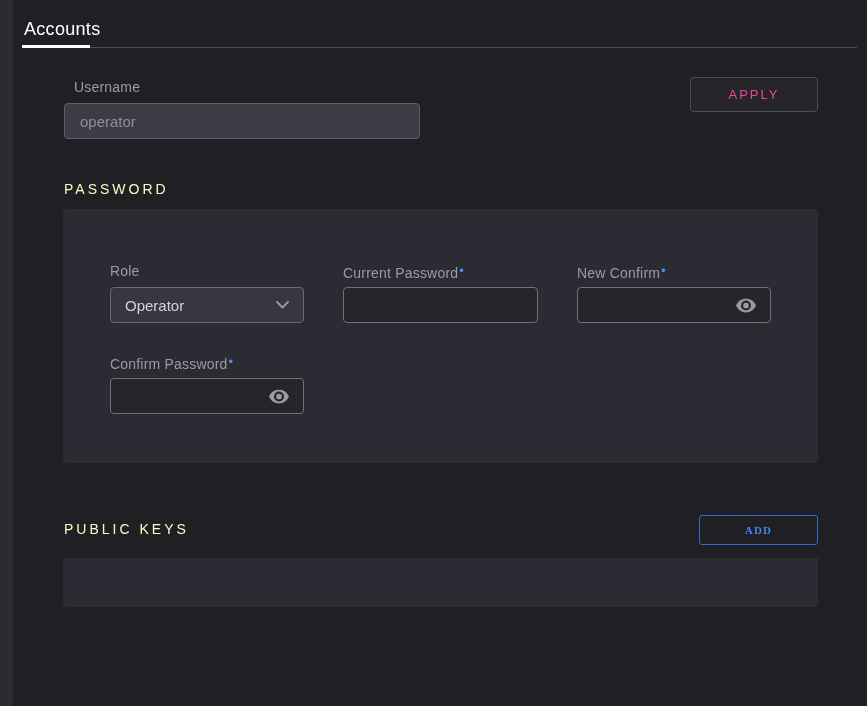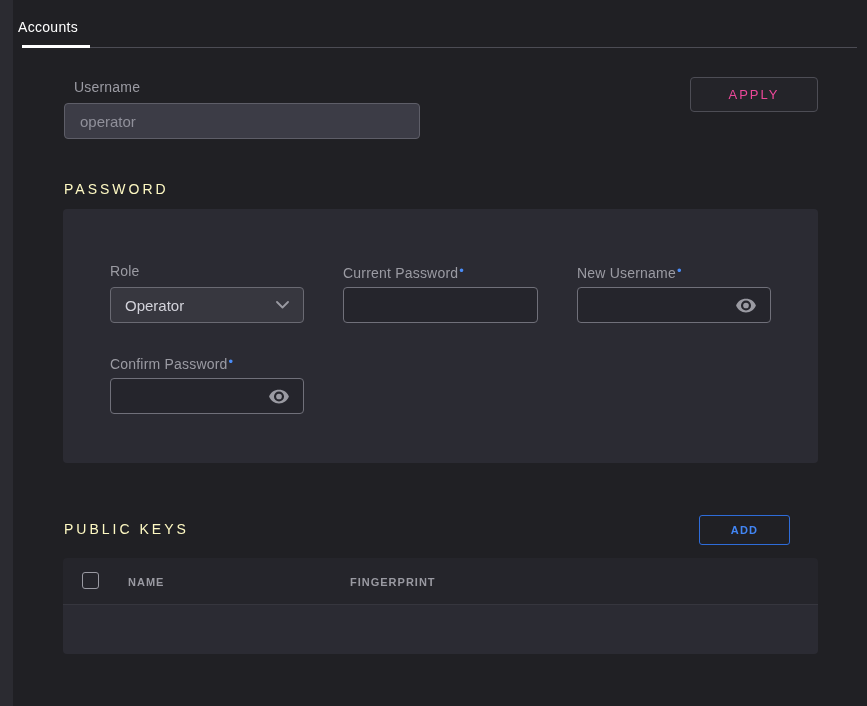--- a/index.html
+++ b/index.html
@@ -9,22 +9,22 @@
     background: #202024;
     font-family: "Liberation Sans", sans-serif;
     overflow: hidden;
   }
   .left-strip {
     position: absolute; left: 0; top: 0; width: 13px; height: 706px;
     background: #2b2b31;
   }
   
   .tab-label {
-    position: absolute; left: 18px; top: 19px;
-    color: #ffffff; font-size: 14px; letter-spacing: 0.3px;
+    position: absolute; left: 24px; top: 19px;
+    color: #ffffff; font-size: 18px; letter-spacing: 0.3px;
     cursor: pointer;
   }
   .tab-underline {
     position: absolute; left: 22px; top: 45px; width: 68px; height: 3px;
     background: #ffffff; z-index: 2;
   }
   .tab-divider {
     position: absolute; left: 22px; top: 47px; width: 835px; height: 1px;
     background: #4c4c54;
   }
@@ -69,24 +69,24 @@
     display: flex; align-items: center; justify-content: space-between;
     padding: 0 14px; cursor: pointer;
   }
   .role-select .role-value { color: #d2d2da; font-size: 15px; }
   .eye-btn {
     position: absolute; width: 22px; height: 16px; cursor: pointer;
     background: none; border: none; padding: 0; line-height: 0;
   }
   
   .add-btn {
-    position: absolute; left: 699px; top: 515px; width: 91px; height: 30px;
+    position: absolute; left: 699px; top: 515px; width: 119px; height: 30px;
     background: transparent; border: 1px solid #2e6cd9; border-radius: 3px;
     color: #4286f5; font-size: 11px; letter-spacing: 1.2px; font-weight: bold;
-    font-family: Liberation Sans, sans-serif; cursor: pointer;
+    font-family: Liberation Serif, serif; cursor: pointer;
   }
   .pk-table {
     position: absolute; left: 63px; top: 558px; width: 755px;
   }
   .pk-header {
     position: relative; height: 47px; background: #25252b;
     border-radius: 4px 4px 0 0; border-bottom: 1px solid #36363e;
   }
   .pk-checkbox {
     position: absolute; left: 19px; top: 14px; width: 17px; height: 17px;
@@ -126,21 +126,21 @@
     <span style="line-height:0;">
       <svg width="13" height="8" viewBox="0 0 13 8">
         <path d="M1 1l5.5 5.5L12 1" stroke="#9a9aa2" stroke-width="1.8" fill="none" stroke-linecap="round" stroke-linejoin="round"></path>
       </svg>
     </span>
   </div>
 
   <div class="field-label" style="left:280px; top:54px;"><span>Current Password</span><span class="req">•</span></div>
   <input class="pw-input" type="password" style="left: 280px; top: 78px; width: 195px; padding-right: 14px;">
 
-  <div class="field-label" style="left:514px; top:54px;"><span>New Username</span><span class="req">•</span></div>
+  <div class="field-label" style="left:514px; top:54px;"><span>New Confirm</span><span class="req">•</span></div>
   <input class="pw-input" type="password" style="left: 514px; top: 78px; width: 194px;">
   <button class="eye-btn" style="left:672px; top:88px;">
     <span>
       <svg width="22" height="15" viewBox="0 0 24 16">
         <path d="M12 0.5C7 0.5 2.9 3.4 1.2 8c1.7 4.6 5.8 7.5 10.8 7.5S21.1 12.6 22.8 8C21.1 3.4 17 0.5 12 0.5zm0 13A5.5 5.5 0 1 1 12 2.5a5.5 5.5 0 0 1 0 11z" fill="#9a9aa2"></path>
         <circle cx="12" cy="8" r="3.1" fill="#9a9aa2"></circle>
       </svg>
     </span>
   </button>
 
@@ -154,19 +154,14 @@
       </svg>
     </span>
   </button>
 
 </div>
 
 <div class="section-title" style="left:64px; top:521px;">PUBLIC KEYS</div>
 <button class="add-btn">ADD</button>
 
 <div class="pk-table">
-  <div class="pk-header">
-    <div class="pk-checkbox"></div>
-    <div class="pk-col pk-col-name">NAME</div>
-    <div class="pk-col pk-col-fingerprint">FINGERPRINT</div>
-  </div>
   <div class="pk-body"></div>
 </div>
 
 </body></html>

